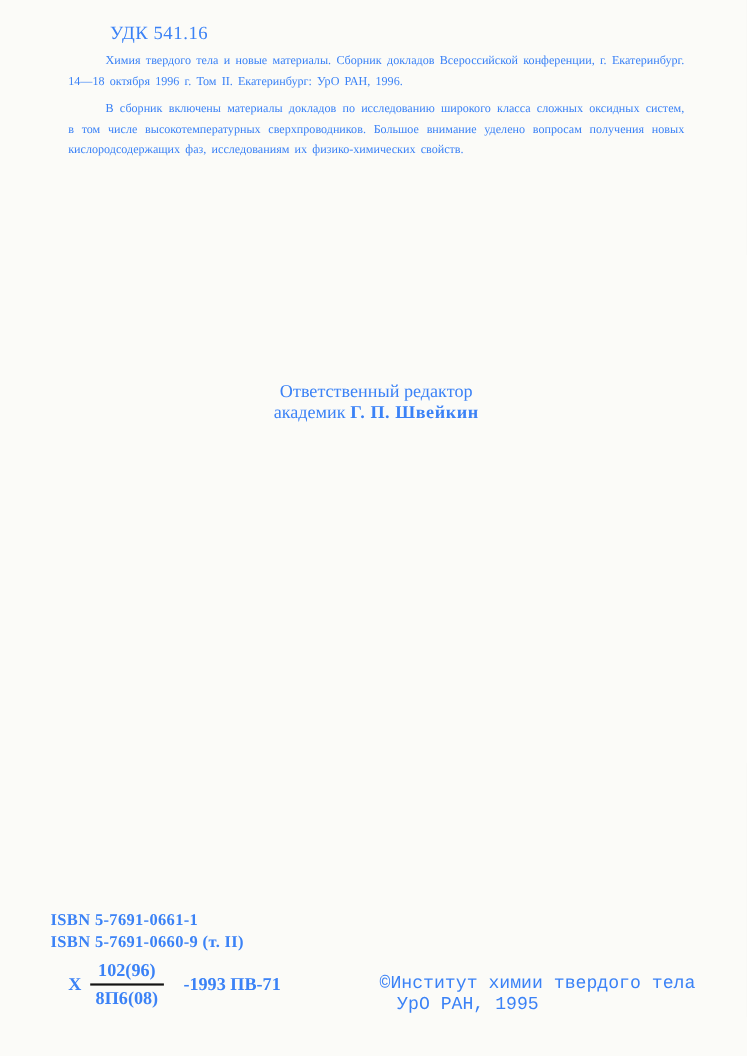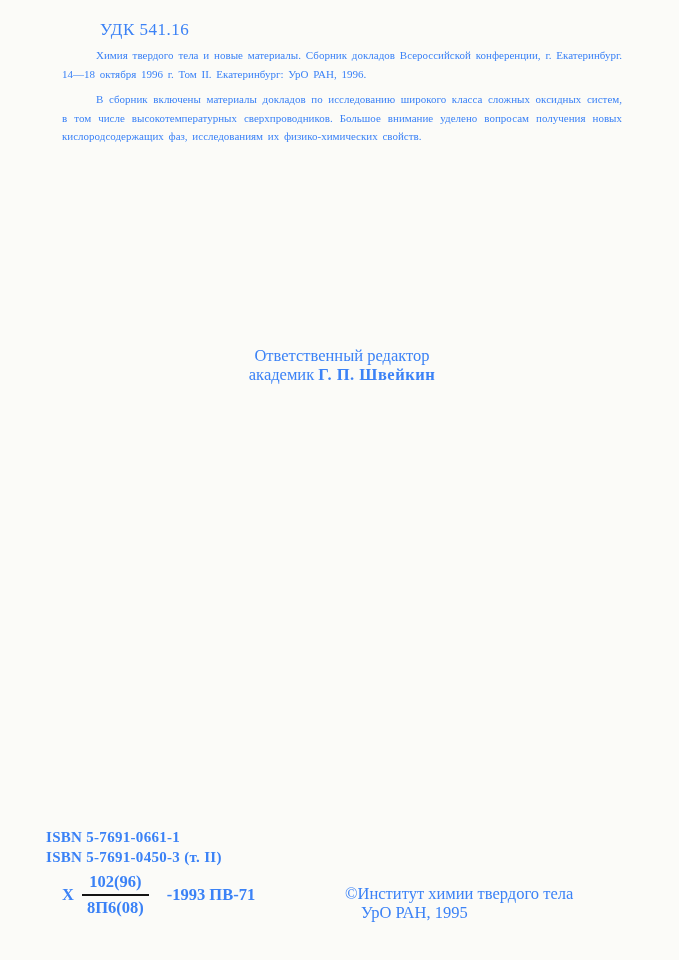--- a/index.html
+++ b/index.html
@@ -88,20 +88,21 @@
   .classif .cl-suffix {
     display: inline-block;
     vertical-align: middle;
   }
   .copyright {
     position: absolute;
     left: 345px;
     top: 884px;
     font-size: 16.5px;
     line-height: 19px;
+    font-family: Liberation Mono, monospace;
   }
   .copyright .cr2 { padding-left: 16px; }
 </style>
 </head>
 <body>
 
 <div class="page">
 
   <div class="udk">УДК 541.16</div>
 
@@ -112,21 +113,21 @@
 
   <div class="editor">
     <div>Ответственный редактор</div>
     <div>
       <span>академик </span><b>Г. П. Швейкин</b>
     </div>
   </div>
 
   <div class="isbn">
     <div>ISBN 5-7691-0661-1</div>
-    <div>ISBN 5-7691-0450-3 (т. II)</div>
+    <div>ISBN 5-7691-0660-9 (т. II)</div>
   </div>
 
   <div class="classif">
     <span class="cl-prefix">Х</span><span class="fraction"><span class="num">102(96)</span><span class="den">8П6(08)</span></span><span class="cl-suffix">-1993 ПВ-71</span>
   </div>
 
   <div class="copyright">
     <div>©Институт химии твердого тела</div>
     <div class="cr2">УрО РАН, 1995</div>
   </div>

